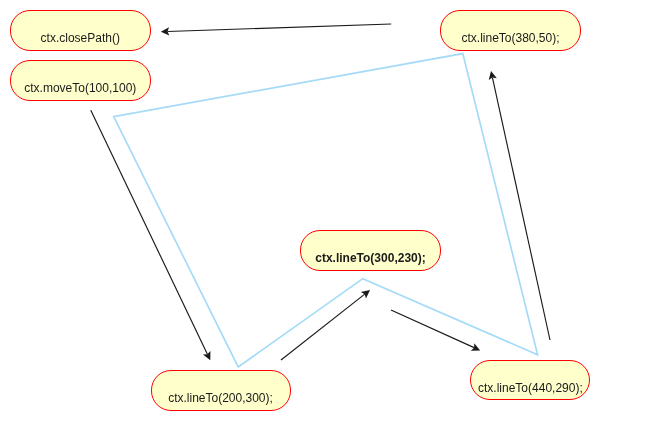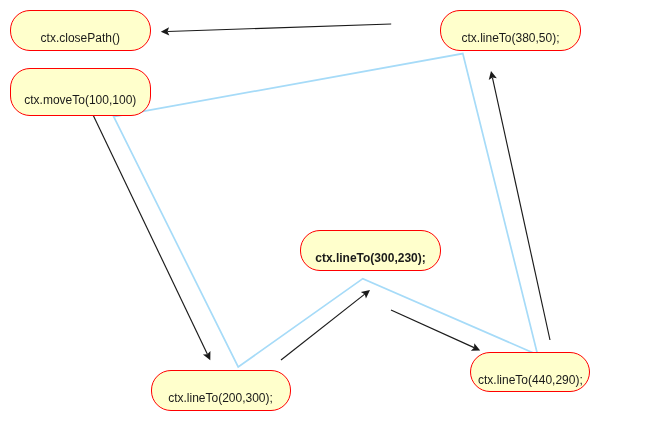--- a/index.html
+++ b/index.html
@@ -9,25 +9,25 @@
   #stage{position:relative;width:657px;height:437px;background:#ffffff;}
   svg.layer{position:absolute;left:0;top:0;width:657px;height:437px;overflow:visible;}
   .label{position:absolute;-webkit-font-smoothing:antialiased;box-sizing:border-box;
          background:#ffffcc;border:1.6px solid #ff0000;border-radius:20px;
          display:flex;align-items:center;justify-content:center;
          color:#1a1a1a;font-size:12px;white-space:nowrap;
          padding-top:16px;line-height:1;}
   .label span{display:block;transform:translateZ(0);}
   
   #lbl-close-path  {left:9.8px;   top:9.9px;   width:141px; height:41.0px;}
-  #lbl-move-to     {left:9.8px;   top:59.8px;  width:141px; height:48px;margin-top:8px;}
+  #lbl-move-to     {left:9.8px;   top:59.8px;  width:141px; height:41.0px;}
   #lbl-line-to-380 {left:400.0px; top:9.8px;   width:141px; height:41.0px;margin-left:40px;}
   #lbl-line-to-300 {left:300.0px; top:229.9px; width:141px; height:41.0px;font-weight:bold;}
   #lbl-line-to-200 {left:150.5px; top:370.1px; width:140px; height:40.6px;}
-  #lbl-line-to-440 {left:470.4px; top:352px; width:120px; height:39.8px;}
+  #lbl-line-to-440 {left:470.4px; top:360.0px; width:120px; height:39.8px;}
 </style>
 </head>
 <body>
 
 <div id="stage">
 
   <svg class="layer" id="svg-layer" viewBox="0 0 657 437">
     <polygon id="path-outline" fill="none" stroke-linejoin="miter" points="113.7,116.6 462.8,53.6 537.6,354.8 362.8,278.6 238.2,367" stroke="#a6dbf8" stroke-width="1.7"></polygon>
     <g id="arrow-layer">
         <g>

